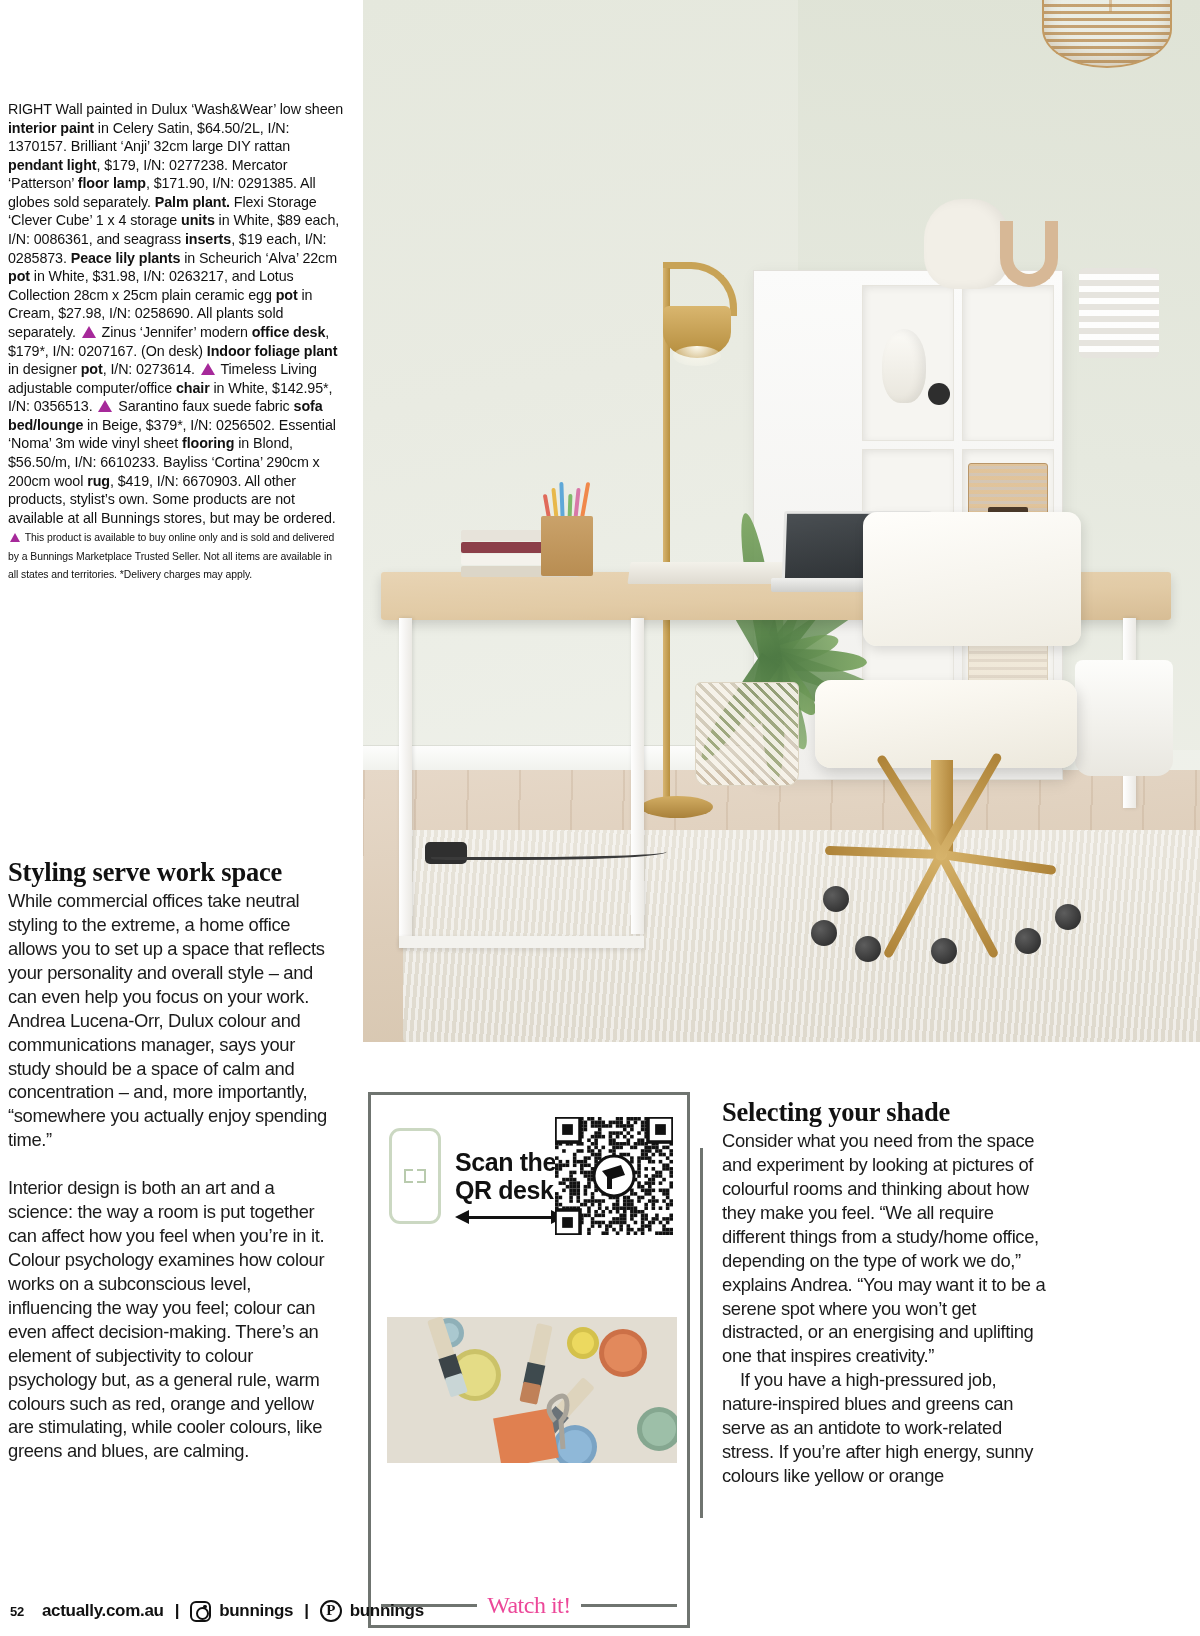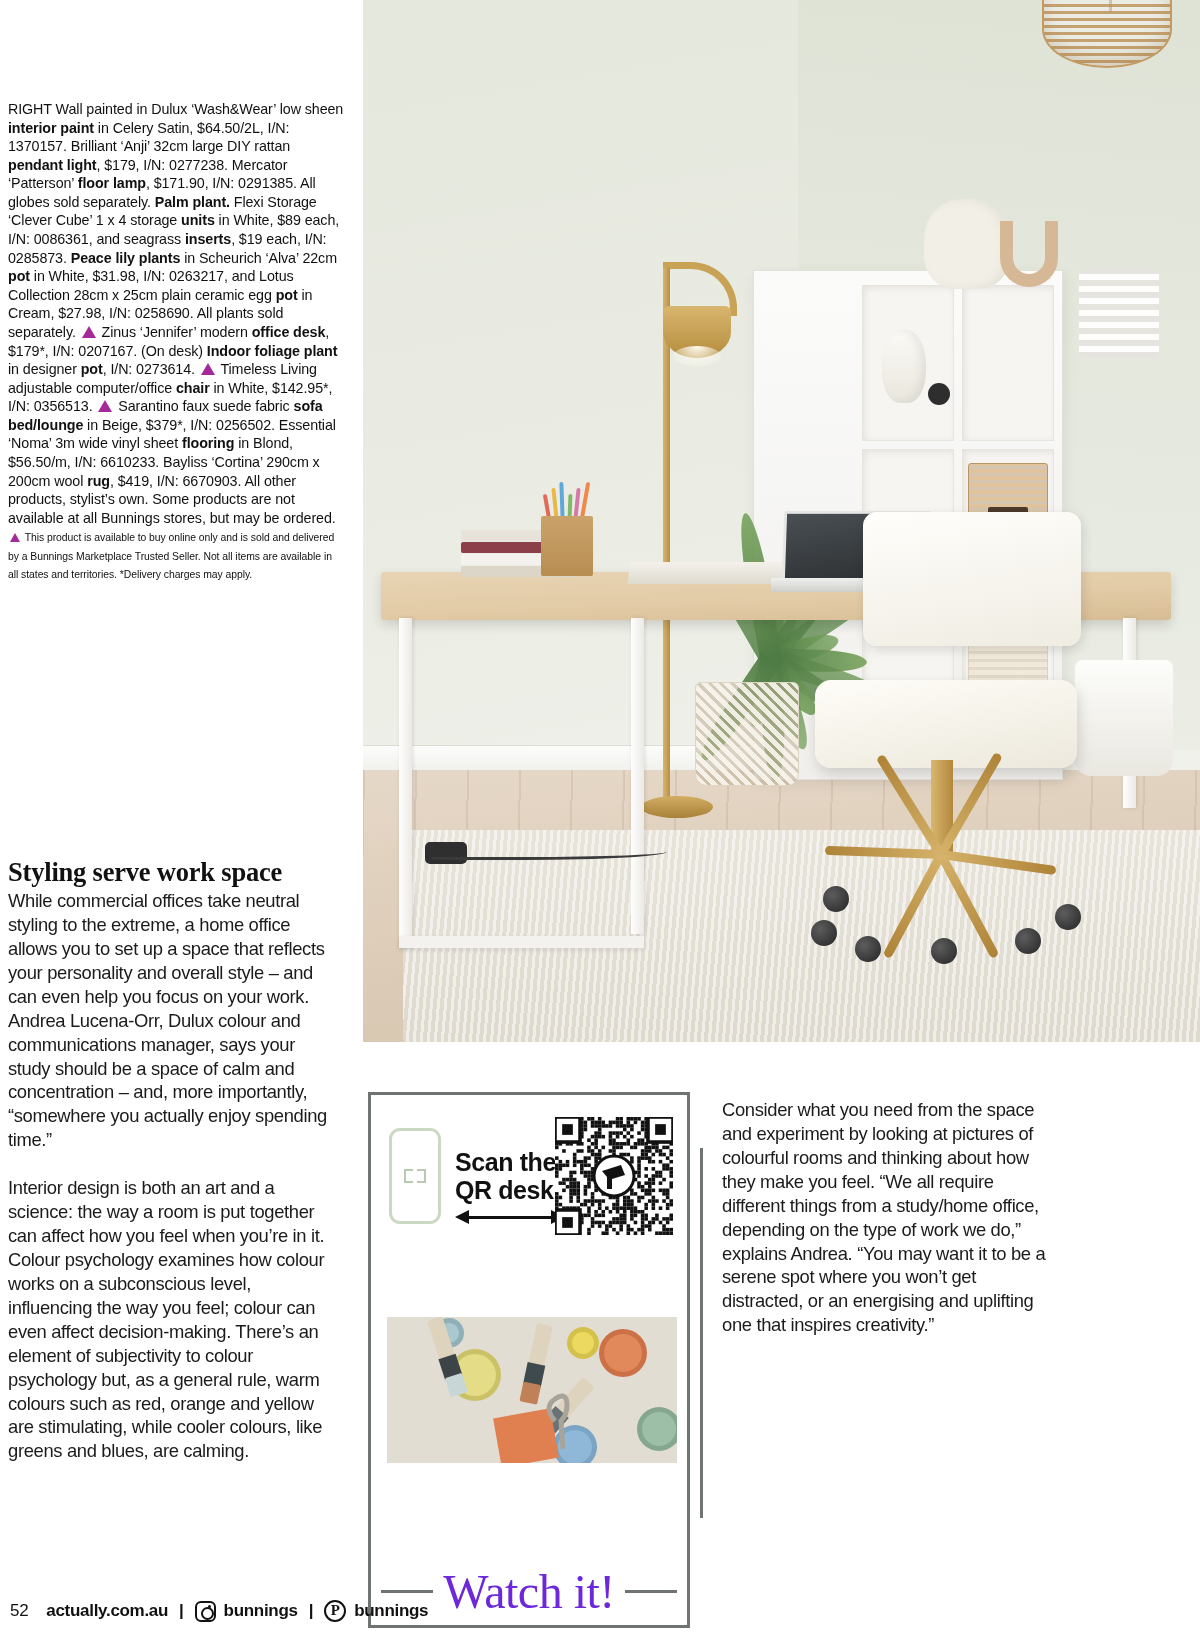--- a/index.html
+++ b/index.html
@@ -346,40 +346,40 @@
     position: absolute; left: 16px; top: 222px; width: 290px; height: 146px;
     overflow: hidden; background: #ddd8cd;
   }
   .watch-row {
     position: absolute; left: 0; bottom: 6px; width: 100%;
     display: flex; align-items: center; gap: 10px; padding: 0 10px;
   }
   .watch-rule { flex: 1 1 auto; height: 2.5px; background: #6f7470; }
   .watch-txt {
     font-family: "Liberation Serif", serif;
-    font-size: 48px; font-weight: 400; letter-spacing: -0.5px;
-    white-space: nowrap; color: #6d28d9;
+    font-size: 24px; font-weight: 400; letter-spacing: -0.5px;
+    white-space: nowrap; color: #ec4899;
   }
 
   
   .col-right {
     position: absolute; left: 722px; top: 1098px; width: 330px;
   }
   .right-rule {
     position: absolute; left: 700px; top: 1148px; width: 3px; height: 370px;
     background: #6f7470;
   }
 
   
   .footer {
     position: absolute; left: 0; bottom: 14px; width: 100%;
     display: flex; align-items: center; gap: 8px; padding-left: 10px;
     font-weight: 700; font-size: 17px; letter-spacing: -0.3px;
   }
-  .page-num { font-size: 17px; font-weight: 400; margin-right: 10px; }
+  .page-num { font-size: 13px; font-weight: 700; margin-right: 10px; }
   .sep { font-weight: 700; margin: 0 3px; }
   .ig {
     width: 21px; height: 21px; border: 2.4px solid #111; border-radius: 6px;
     position: relative; display: inline-block; vertical-align: -4px;
   }
   .ig::before {
     content: ''; position: absolute; left: 4px; top: 4px;
     width: 9px; height: 9px; border: 2.2px solid #111; border-radius: 50%;
   }
   .ig::after {
@@ -1015,21 +1015,23 @@
   <div class="watch-row">
     <span class="watch-rule"></span>
     <span class="watch-txt">Watch it!</span>
     <span class="watch-rule"></span>
   </div>
 </div>
 
 <div class="right-rule"></div>
 
 <div class="col-right">
+  <h2 class="hd">Selecting your shade</h2>
   <p class="body">Consider what you need from the space and experiment by looking at pictures of colourful rooms and thinking about how they make you feel. “We all require different things from a study/home office, depending on the type of work we do,” explains Andrea. “You may want it to be a serene spot where you won’t get distracted, or an energising and uplifting one that inspires creativity.”</p>
+  <p class="body">If you have a high-pressured job, nature-inspired blues and greens can serve as an antidote to work-related stress. If you’re after high energy, sunny colours like yellow or orange</p>
 </div>
 
 <div class="footer">
   <span class="page-num">52</span>
   <span>actually.com.au</span>
   <span class="sep">|</span>
   <span class="ig"></span>
   <span>bunnings</span>
   <span class="sep">|</span>
   <span class="pin">P</span>

